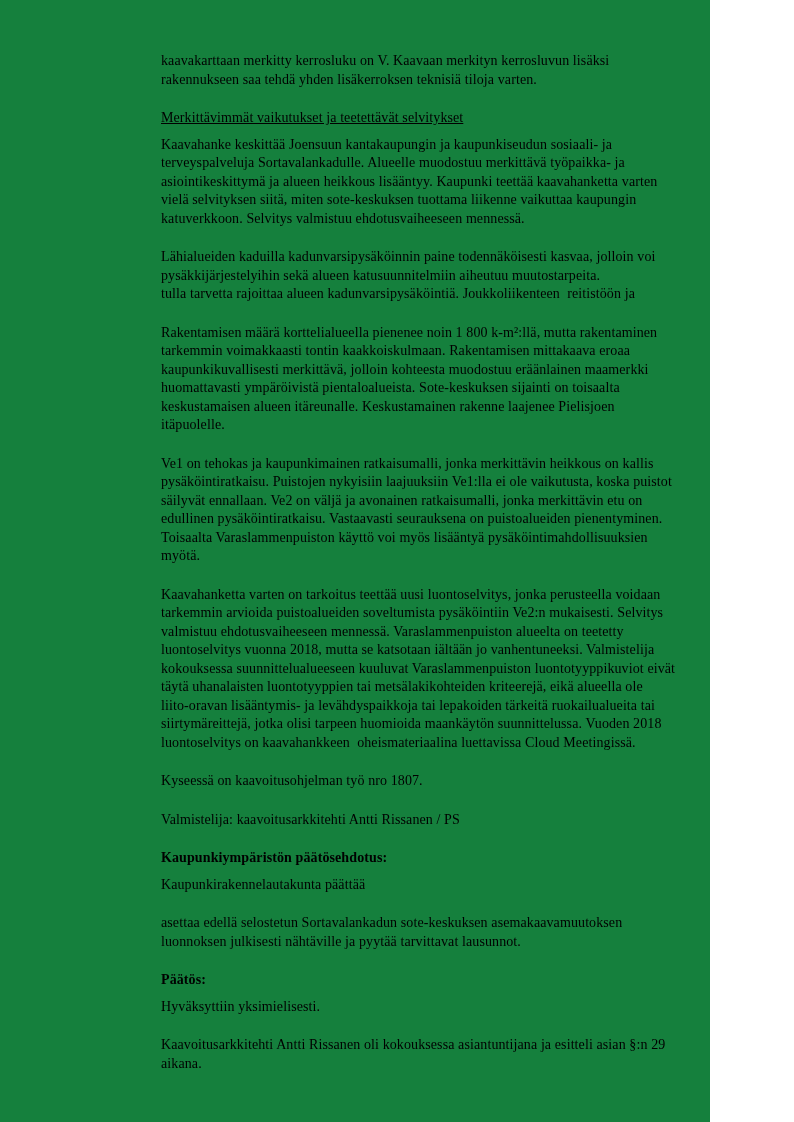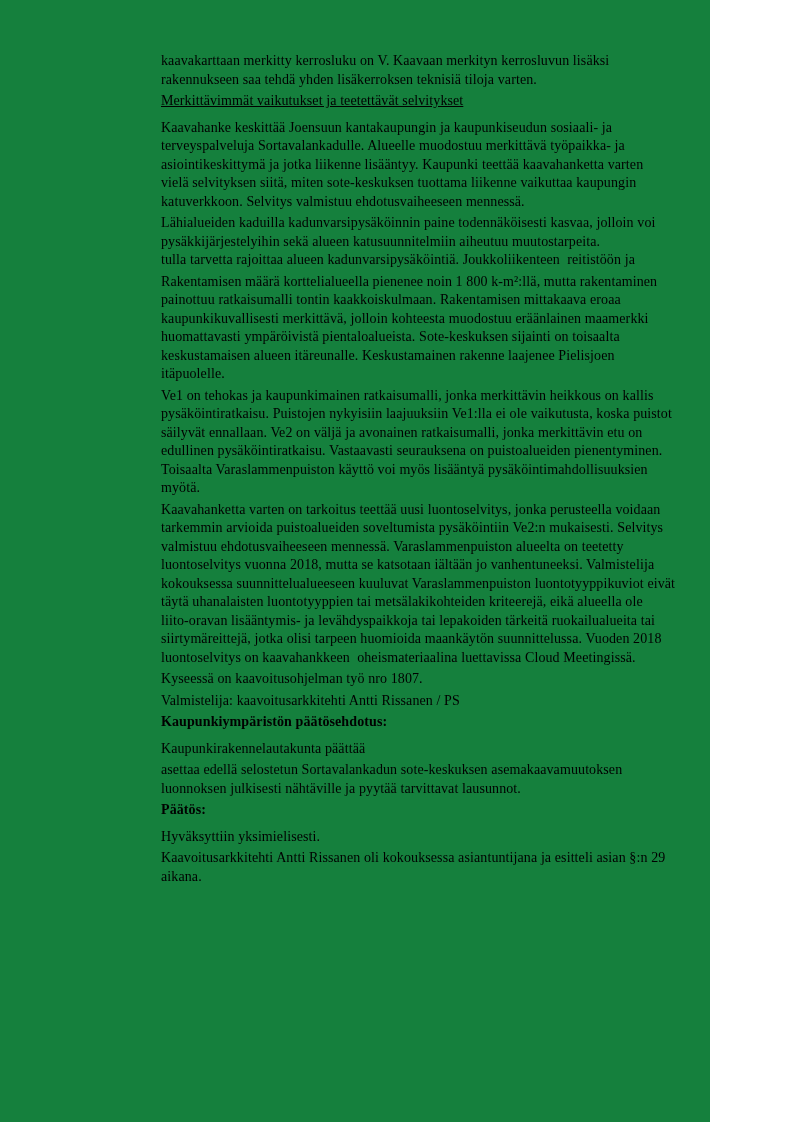--- a/index.html
+++ b/index.html
@@ -17,21 +17,21 @@
     color: #000000;
   }
   .content {
     position: absolute;
     left: 161px;
     top: 52px;
     width: 590px;
     font-size: 14px;
     line-height: 18.5px;
   }
-  .block { margin-top: 3px; }
+  .block { margin-top: 20px; }
   .block.attached { margin-top: 8px; }
   .block:first-child { margin-top: 0; }
   .line {
     height: 18.5px;
     white-space: pre;
     letter-spacing: 0.1px;
   }
   .heading-underlined .line { text-decoration: underline; }
   .heading-bold .line { font-weight: bold; }
 </style>
@@ -43,32 +43,32 @@
       <div class="block paragraph">
         <div class="line">kaavakarttaan merkitty kerrosluku on V. Kaavaan merkityn kerrosluvun lisäksi</div>
         <div class="line">rakennukseen saa tehdä yhden lisäkerroksen teknisiä tiloja varten.</div>
       </div>
       <div class="block heading-underlined">
         <div class="line">Merkittävimmät vaikutukset ja teetettävät selvitykset</div>
       </div>
       <div class="block paragraph attached">
         <div class="line">Kaavahanke keskittää Joensuun kantakaupungin ja kaupunkiseudun sosiaali- ja</div>
         <div class="line">terveyspalveluja Sortavalankadulle. Alueelle muodostuu merkittävä työpaikka- ja</div>
-        <div class="line">asiointikeskittymä ja jotka liikenne lisääntyy. Kaupunki teettää kaavahanketta varten</div>
+        <div class="line">asiointikeskittymä ja alueen heikkous lisääntyy. Kaupunki teettää kaavahanketta varten</div>
         <div class="line">vielä selvityksen siitä, miten sote-keskuksen tuottama liikenne vaikuttaa kaupungin</div>
         <div class="line">katuverkkoon. Selvitys valmistuu ehdotusvaiheeseen mennessä.</div>
       </div>
       <div class="block paragraph">
         <div class="line">Lähialueiden kaduilla kadunvarsipysäköinnin paine todennäköisesti kasvaa, jolloin voi</div>
         <div class="line">pysäkkijärjestelyihin sekä alueen katusuunnitelmiin aiheutuu muutostarpeita.</div>
         <div class="line">tulla tarvetta rajoittaa alueen kadunvarsipysäköintiä. Joukkoliikenteen  reitistöön ja</div>
       </div>
       <div class="block paragraph">
         <div class="line">Rakentamisen määrä korttelialueella pienenee noin 1 800 k-m²:llä, mutta rakentaminen</div>
-        <div class="line">painottuu ratkaisumalli tontin kaakkoiskulmaan. Rakentamisen mittakaava eroaa</div>
+        <div class="line">tarkemmin voimakkaasti tontin kaakkoiskulmaan. Rakentamisen mittakaava eroaa</div>
         <div class="line">kaupunkikuvallisesti merkittävä, jolloin kohteesta muodostuu eräänlainen maamerkki</div>
         <div class="line">huomattavasti ympäröivistä pientaloalueista. Sote-keskuksen sijainti on toisaalta</div>
         <div class="line">keskustamaisen alueen itäreunalle. Keskustamainen rakenne laajenee Pielisjoen</div>
         <div class="line">itäpuolelle.</div>
       </div>
       <div class="block paragraph">
         <div class="line">Ve1 on tehokas ja kaupunkimainen ratkaisumalli, jonka merkittävin heikkous on kallis</div>
         <div class="line">pysäköintiratkaisu. Puistojen nykyisiin laajuuksiin Ve1:lla ei ole vaikutusta, koska puistot</div>
         <div class="line">säilyvät ennallaan. Ve2 on väljä ja avonainen ratkaisumalli, jonka merkittävin etu on</div>
         <div class="line">edullinen pysäköintiratkaisu. Vastaavasti seurauksena on puistoalueiden pienentyminen.</div>

